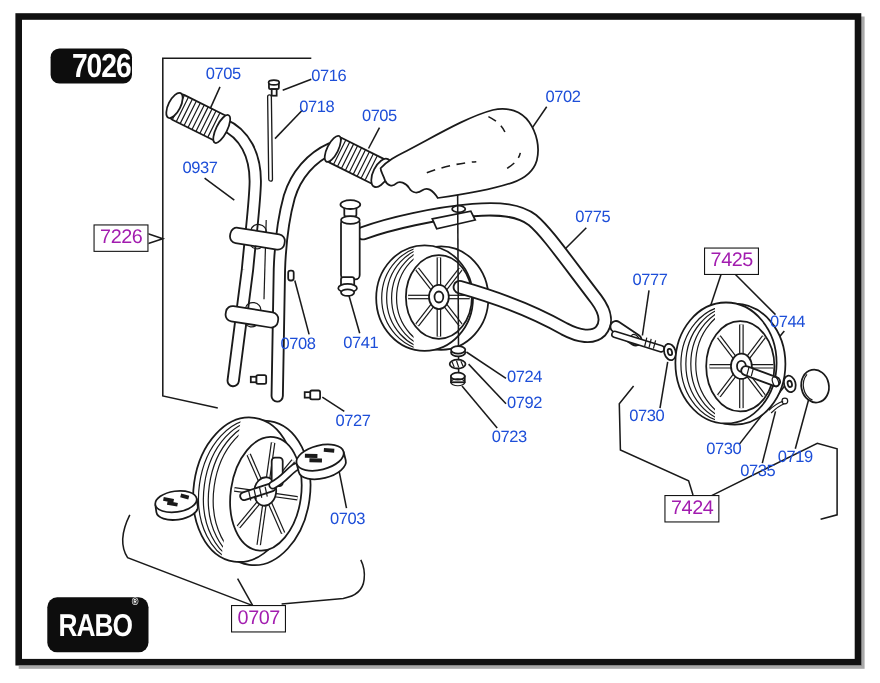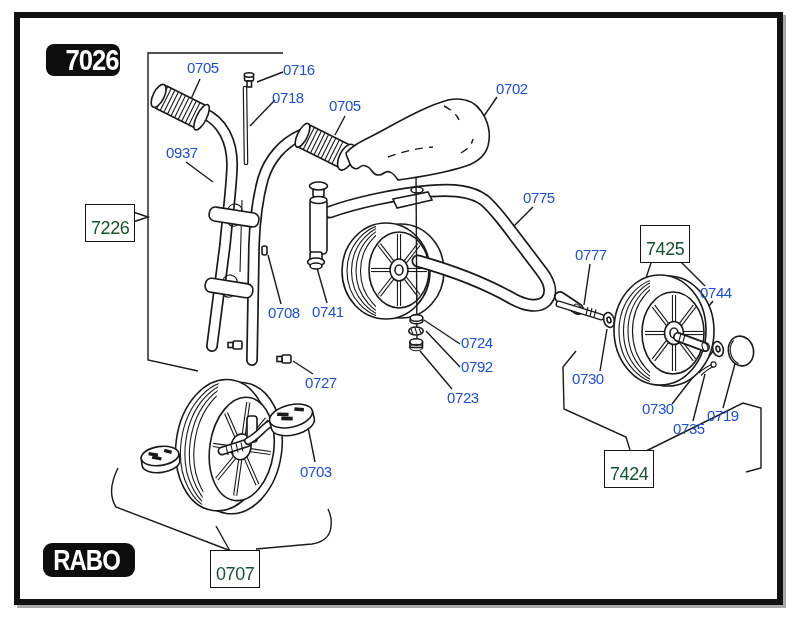--- a/index.html
+++ b/index.html
@@ -14,28 +14,28 @@
   .ln{fill:none;stroke:#1a1a1a;stroke-width:1.4px;}
   .pt{fill:#fff;stroke:#1a1a1a;stroke-width:1.6px;}
   .thin{fill:none;stroke:#1a1a1a;stroke-width:1.1px;}
   .dash{fill:none;stroke:#1a1a1a;stroke-width:1.4px;stroke-dasharray:8 6;}
   #spk line{vector-effect:non-scaling-stroke;}
   .spk-b{stroke:#1a1a1a;stroke-width:4.2px;}
   .spk-w{stroke:#fff;stroke-width:2px;}
   
   .part-label{position:absolute;font-size:15px;letter-spacing:-0.4px;color:#1d4ed8;
         white-space:nowrap;line-height:1;}
-  .boxed-label{position:absolute;font-size:18px;letter-spacing:-0.4px;color:#14532d;
-        border:1.8px solid #141414;background:#fff;padding:14px 5px 2px 5px;line-height:1.1;}
+  .boxed-label{position:absolute;font-size:18px;letter-spacing:-0.4px;color:#a21caf;
+        border:1.8px solid #141414;background:#fff;padding:1px 5px 2px 5px;line-height:1.1;}
   
   #model-badge{position:absolute;left:46px;top:44px;width:74px;height:32px;background:#0d0d0d;
         border-radius:8px;display:flex;align-items:center;justify-content:flex-end;}
   #model-badge span{color:#fff;font-weight:bold;font-size:27px;letter-spacing:-1px;
         transform:scale(0.95,1.12);}
-  #brand-badge{position:absolute;left:43px;top:543px;width:92px;height:34px;background:#0d0d0d;
+  #brand-badge{position:absolute;left:43px;top:543px;width:92px;height:50px;background:#0d0d0d;
         border-radius:9px;display:flex;align-items:center;justify-content:center;}
   #brand-badge .brand-text{color:#fff;font-weight:bold;font-size:26px;letter-spacing:-1px;
         transform:scale(0.92,1.1);}
   #brand-badge .reg{color:#fff;font-size:9px;vertical-align:top;position:relative;top:-9px;left:0px;}
 </style>
 </head>
 <body>
 
 <div id="page">
 
@@ -308,21 +308,21 @@
   <div id="label-layer">
       <div class="part-label" style="left: 187px; top: 60px;">0705</div>
       <div class="part-label" style="left: 283px; top: 62px;">0716</div>
       <div class="part-label" style="left: 261px; top: 90px; margin-left: 11px;">0718</div>
       <div class="part-label" style="left: 329px; top: 98px;">0705</div>
       <div class="part-label" style="left: 496px; top: 81px;">0702</div>
       <div class="part-label" style="left: 166px; top: 145px;">0937</div>
       <div class="part-label" style="left: 523px; top: 190px;">0775</div>
       <div class="part-label" style="left: 575px; top: 247px;">0777</div>
       <div class="part-label" style="left: 700px; top: 285px;">0744</div>
-      <div class="part-label" style="left: 268px; top: 305px; text-align: center;">0708</div>
+      <div class="part-label" style="left: 255px; top: 305px; text-align: center;">0708</div>
       <div class="part-label" style="left: 312px; top: 304px;">0741</div>
       <div class="part-label" style="left: 461px; top: 335px;">0724</div>
       <div class="part-label" style="left: 461px; top: 359px;">0792</div>
       <div class="part-label" style="left: 447px; top: 390px;">0723</div>
       <div class="part-label" style="left: 305px; top: 375px;">0727</div>
       <div class="part-label" style="left: 572px; top: 371px;">0730</div>
       <div class="part-label" style="left: 642px; top: 401px;">0730</div>
       <div class="part-label" style="left: 673px; top: 421px;">0735</div>
       <div class="part-label" style="left: 707px; top: 408px;">0719</div>
       <div class="part-label" style="left: 300px; top: 464px; text-align: center;">0703</div>

